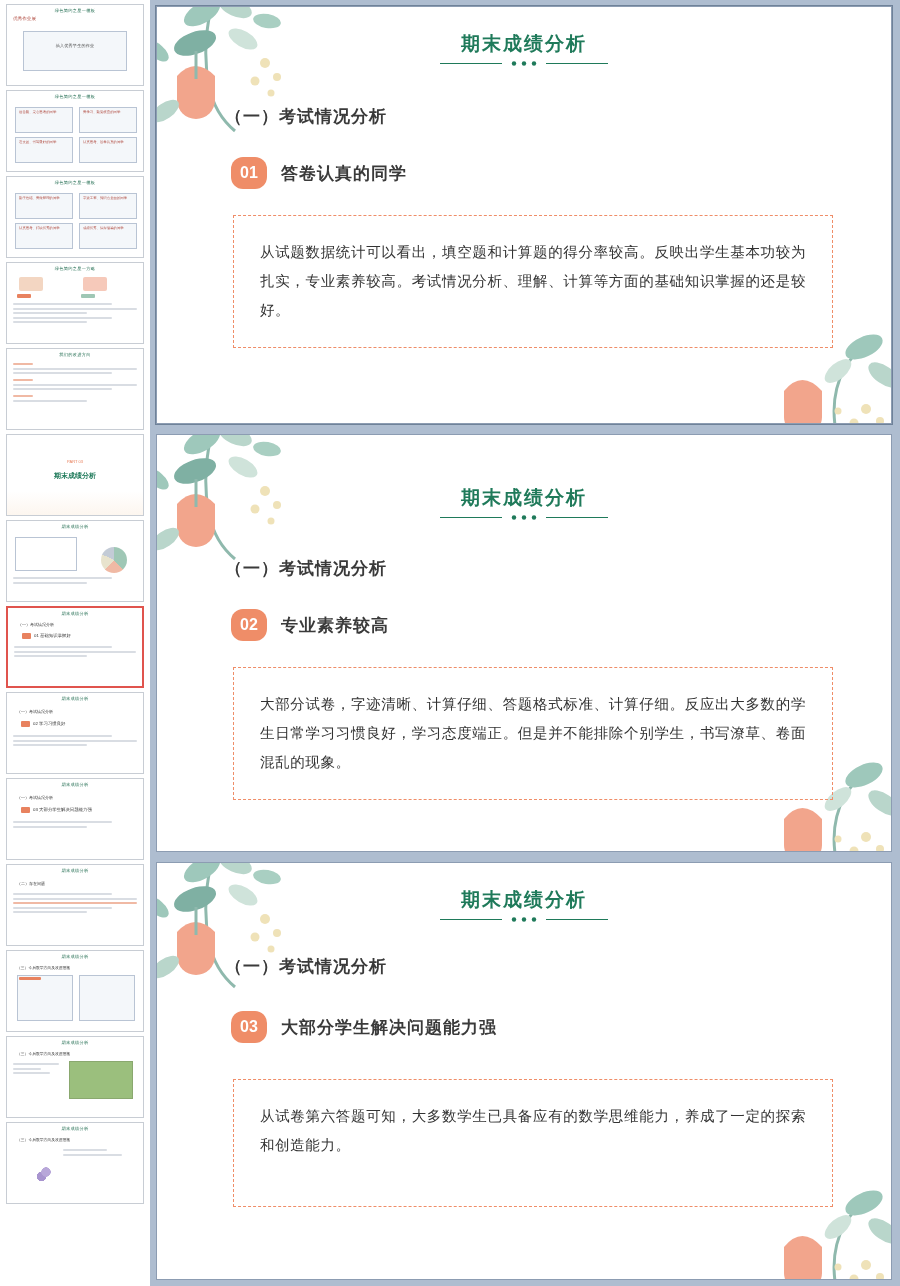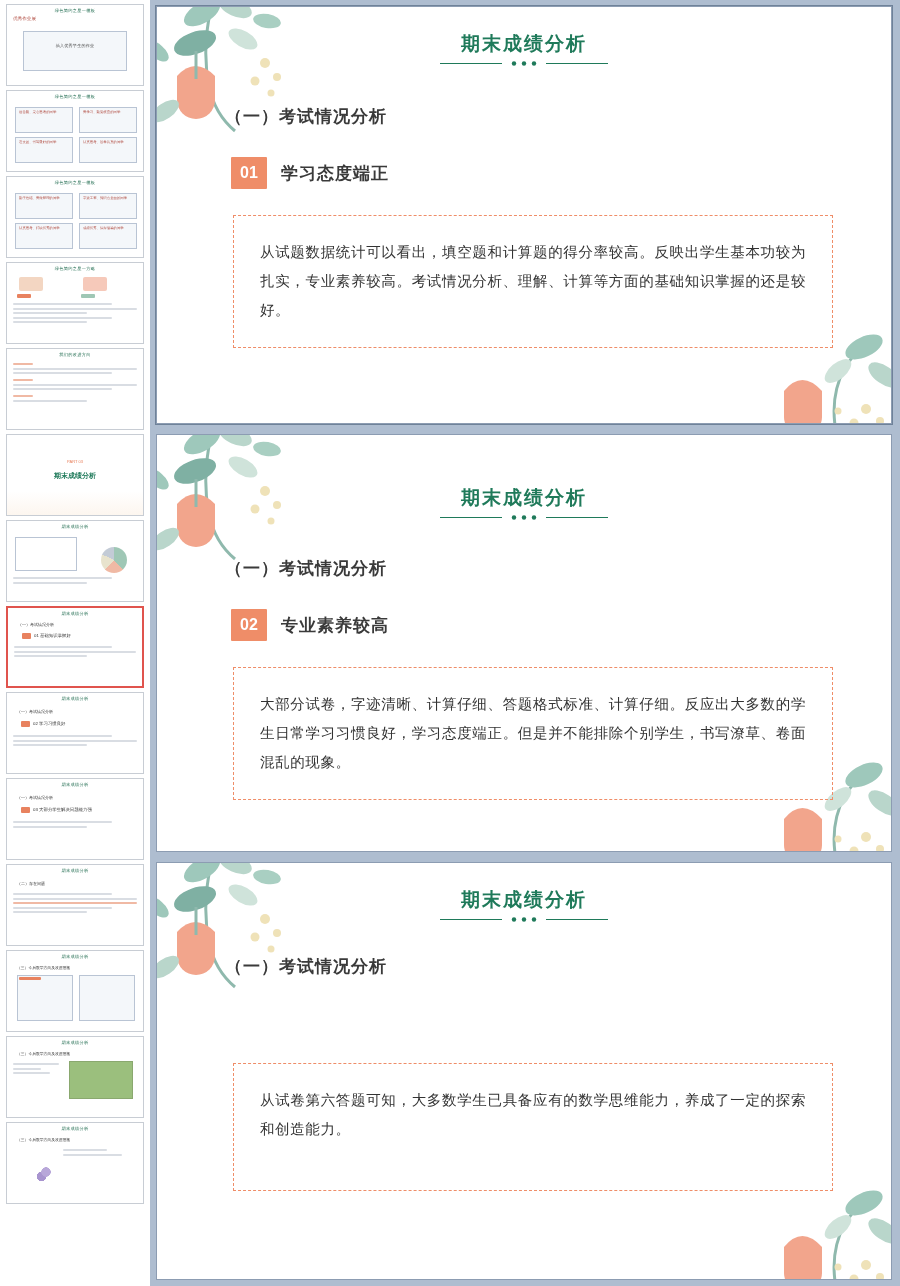--- a/index.html
+++ b/index.html
@@ -167,21 +167,21 @@
   }
   .item-num {
     width: 36px; height: 32px;
     background: #ef8d68;
     color: #ffffff;
     font-size: 16px;
     font-weight: bold;
     display: flex;
     align-items: center;
     justify-content: center;
-    border-radius: 1px;
+    border-radius: 12px;
   }
   .item-label {
     font-size: 17px;
     font-weight: bold;
     color: #3a3a3a;
     letter-spacing: 1px;
   }
   .body-box {
     position: absolute;
     left: 76px;
@@ -203,21 +203,21 @@
   .slide.v2 .slide-title { top: 50px; }
   .slide.v2 .title-rule { top: 78px; }
   .slide.v2 .section-head { top: 122px; }
   .slide.v2 .item-row { top: 174px; }
   .slide.v2 .body-box { top: 232px; }
 
   .slide.v3 .slide-title { top: 24px; }
   .slide.v3 .title-rule { top: 52px; }
   .slide.v3 .section-head { top: 92px; }
   .slide.v3 .item-row { top: 148px; }
-  .slide.v3 .body-box { top: 200px; }
+  .slide.v3 .body-box { top: 216px; }
 </style>
 </head>
 <body>
 
 <div class="app">
 
   <div class="sidebar">
 
     <div class="thumb">
       <div class="t-title">绿色简约之星一模板</div>
@@ -412,21 +412,21 @@
         <line x1="106" y1="4.5" x2="168" y2="4.5" stroke="#1f7a5a" stroke-width="1"></line>
         <circle cx="74" cy="4.5" r="2.2" fill="#1f7a5a"></circle>
         <circle cx="84" cy="4.5" r="2.2" fill="#1f7a5a"></circle>
         <circle cx="94" cy="4.5" r="2.2" fill="#1f7a5a"></circle>
       </svg>
 
       <div class="section-head">（一）考试情况分析</div>
 
       <div class="item-row">
         <div class="item-num">01</div>
-        <div class="item-label">学习态度端正</div>
+        <div class="item-label">答卷认真的同学</div>
       </div>
 
       <div class="body-box">
         <div class="body-text">从试题数据统计可以看出，填空题和计算题的得分率较高。反映出学生基本功较为扎实，专业素养较高。考试情况分析、理解、计算等方面的基础知识掌握的还是较好。</div>
       </div>
     </div>
 
     <div class="slide v2">
       <svg class="deco deco-tl" viewBox="0 0 230 200">
         <path d="M70 -10 C60 30 55 60 62 95 C66 115 76 130 88 140" stroke="#8fb9ad" stroke-width="3" fill="none"></path>
@@ -512,20 +512,24 @@
       <svg class="title-rule" viewBox="0 0 168 9">
         <line x1="0" y1="4.5" x2="62" y2="4.5" stroke="#1f7a5a" stroke-width="1"></line>
         <line x1="106" y1="4.5" x2="168" y2="4.5" stroke="#1f7a5a" stroke-width="1"></line>
         <circle cx="74" cy="4.5" r="2.2" fill="#1f7a5a"></circle>
         <circle cx="84" cy="4.5" r="2.2" fill="#1f7a5a"></circle>
         <circle cx="94" cy="4.5" r="2.2" fill="#1f7a5a"></circle>
       </svg>
 
       <div class="section-head">（一）考试情况分析</div>
 
+      <div class="item-row">
+        <div class="item-num">03</div>
+        <div class="item-label">大部分学生解决问题能力强</div>
+      </div>
 
       <div class="body-box">
         <div class="body-text">从试卷第六答题可知，大多数学生已具备应有的数学思维能力，养成了一定的探索和创造能力。</div>
       </div>
     </div>
 
   </div>
 </div>
 
 </body></html>

